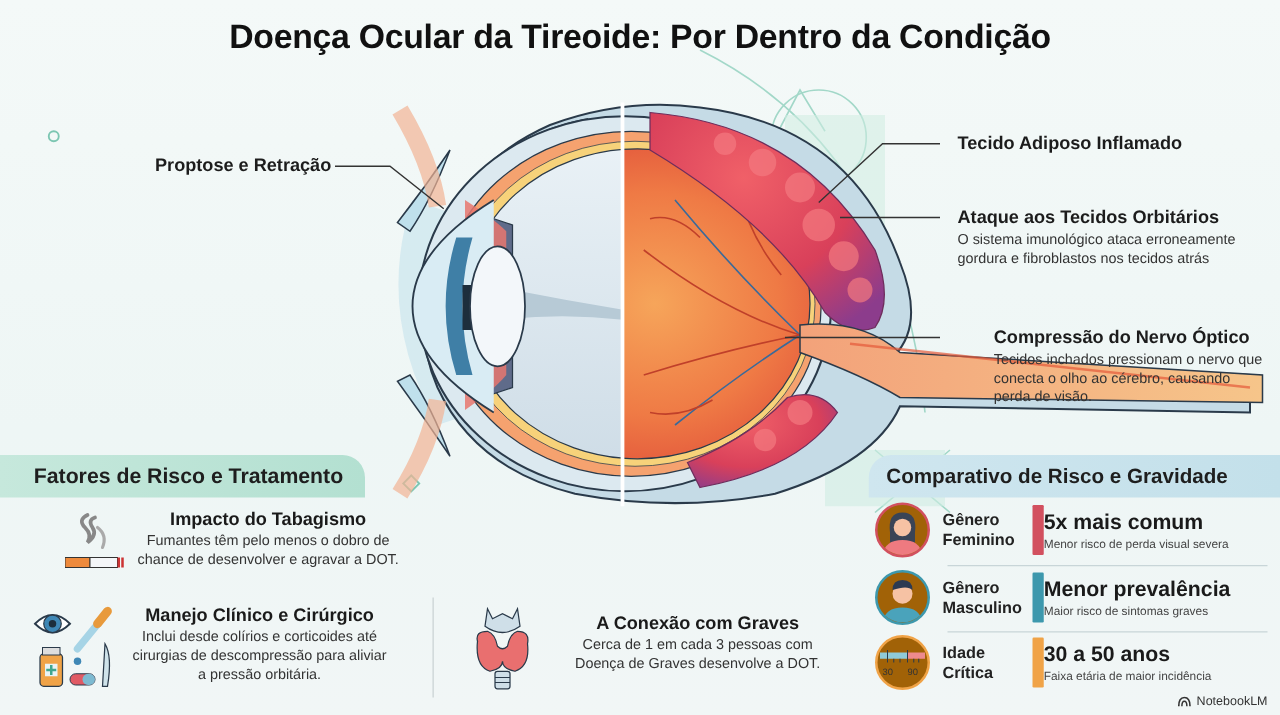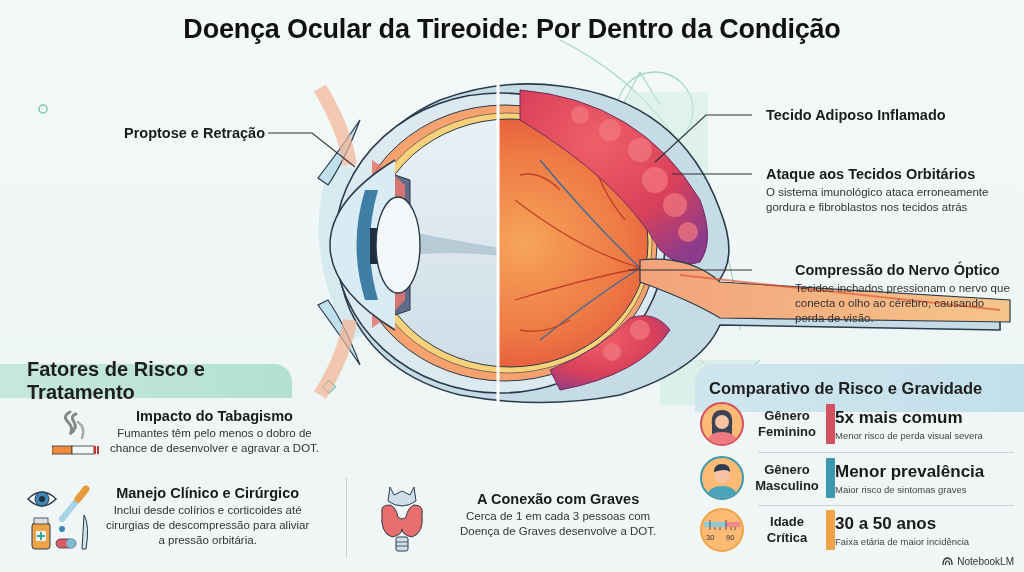--- a/index.html
+++ b/index.html
@@ -22,40 +22,40 @@
   .lbl { position: absolute; font-weight: bold; color: #1c1c1c; }
   .lbl-title { font-size: 14.5px; font-weight: bold; }
   .lbl-desc { font-size: 11.5px; color: #333; line-height: 15px; font-weight: normal; margin-top: 3px; }
 
   
   .panel-head-left {
     position: absolute; left: 0; top: 364px; width: 292px; height: 34px;
     background: linear-gradient(90deg, #c6e8dc 0%, #b3e0d1 100%);
     border-radius: 0 18px 0 0;
     display: flex; align-items: center; padding-left: 27px;
-    font-size: 20px; font-weight: bold; color: #1e1e1e;
+    font-size: 17px; font-weight: bold; color: #1e1e1e;
   }
   .item { position: absolute; display: flex; text-align: center; }
   .item .icon { flex: 0 0 auto; }
   .item .txt { padding-left: 10px; }
   .item .h { font-size: 14.5px; font-weight: bold; color: #1a1a1a; }
   .item .d { font-size: 11.5px; color: #333; line-height: 15px; margin-top: 2px; }
   .divider-v { position: absolute; left: 346px; top: 478px; width: 1px; height: 80px; background: #c9d2d3; }
 
   
   .panel-head-right {
-    position: absolute; left: 695px; top: 364px; width: 329px; height: 48px;
+    position: absolute; left: 695px; top: 364px; width: 329px; height: 34px;
     background: linear-gradient(90deg, #cfe6ef 0%, #c3e0ea 100%);
     border-radius: 18px 0 0 0;
     display: flex; align-items: center; padding-left: 14px;
     font-size: 16.5px; font-weight: bold; color: #1e1e1e;
   }
   .row { position: absolute; left: 700px; width: 315px; height: 54px; display: flex; align-items: center; }
-  .row .avatar { width: 44px; height: 44px; border-radius: 50%; flex: 0 0 auto; position: relative; overflow: hidden; background: #fdba74; }
-  .row .cat { width: 66px; margin-left: 10px; font-size: 13px; font-weight: bold; color: #222; line-height: 16px; text-align: center; }
+  .row .avatar { width: 44px; height: 44px; border-radius: 50%; flex: 0 0 auto; position: relative; overflow: hidden; background: #a16207; }
+  .row .cat { width: 66px; margin-left: 10px; font-size: 13px; font-weight: bold; color: #222; line-height: 16px; }
   .row .bar { width: 9px; height: 40px; margin-left: 6px; border-radius: 1px; }
   .row .val { }
   .row .val .big { font-size: 17px; font-weight: bold; color: #1a1a1a; }
   .row .val .small { font-size: 9.5px; color: #444; margin-top: 2px; }
   .row-sep { position: absolute; left: 758px; width: 256px; height: 1px; background: #c8d5d8; }
 
   .brand { position: absolute; right: 10px; bottom: 5px; font-size: 10px; color: #333; display: flex; align-items: center; gap: 4px; }
 </style>
 </head>
 <body>

